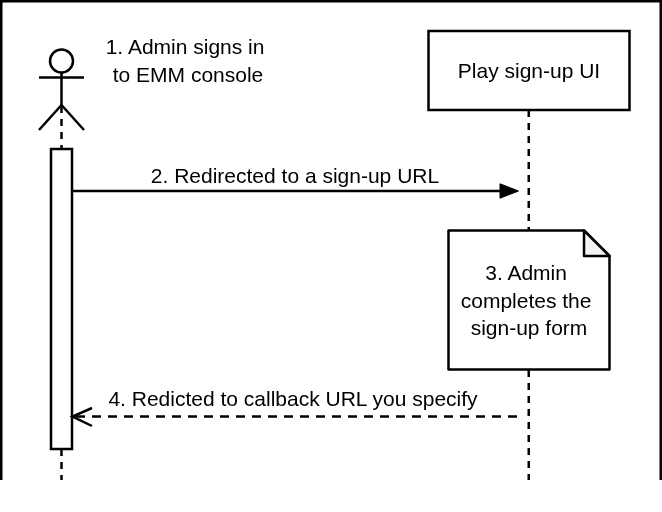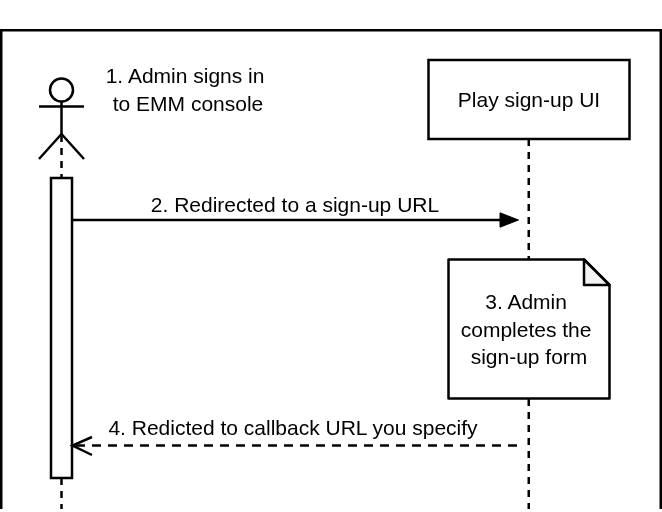--- a/index.html
+++ b/index.html
@@ -6,21 +6,20 @@
     margin: 0;
     padding: 0;
     background: #ffffff;
   }
   .canvas {
     position: relative;
     width: 662px;
     height: 480px;
     background: #86efac;
     overflow: hidden;
-    margin-top: 29px;
   }
   svg {
     display: block;
   }
   svg text {
     font-family: "Liberation Sans", sans-serif;
     font-size: 21px;
     fill: #000000;
   }
 </style>

